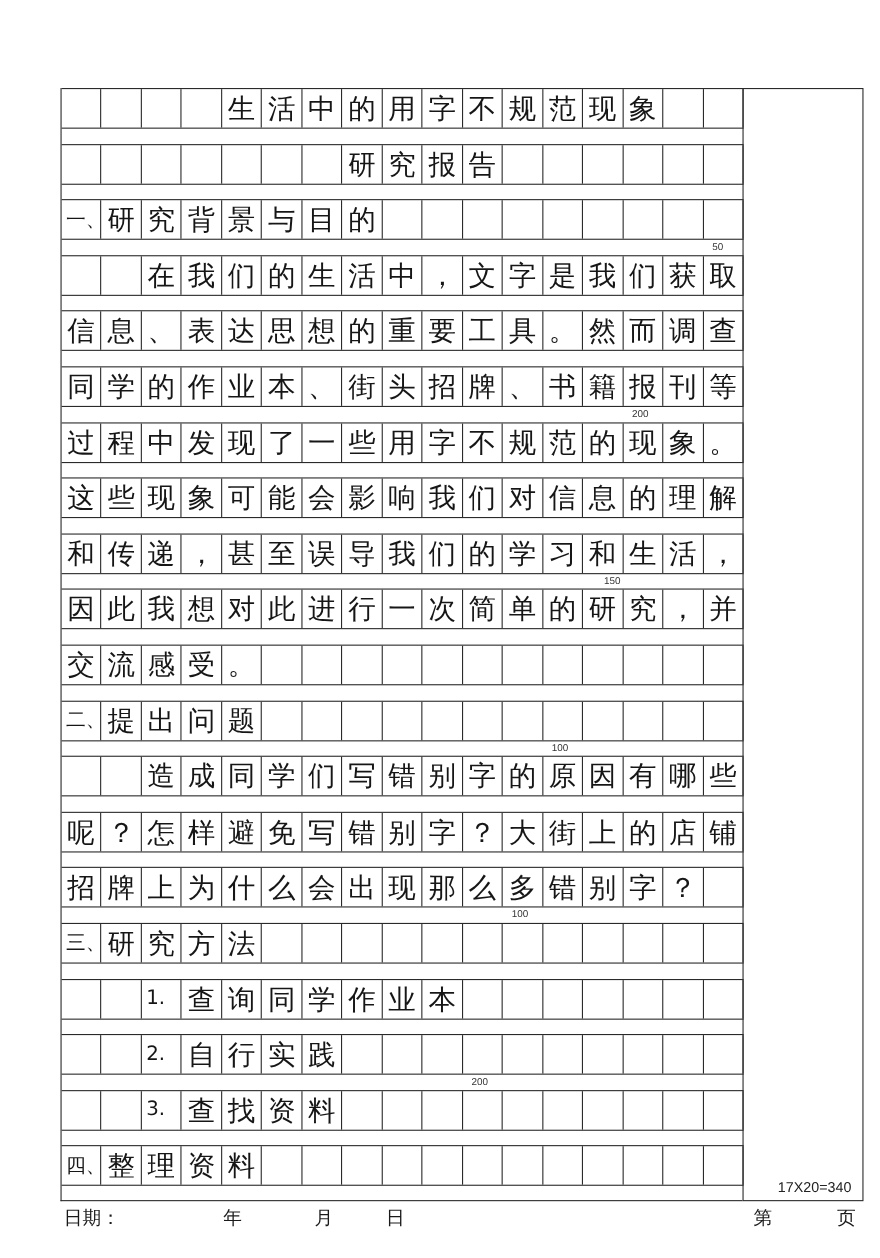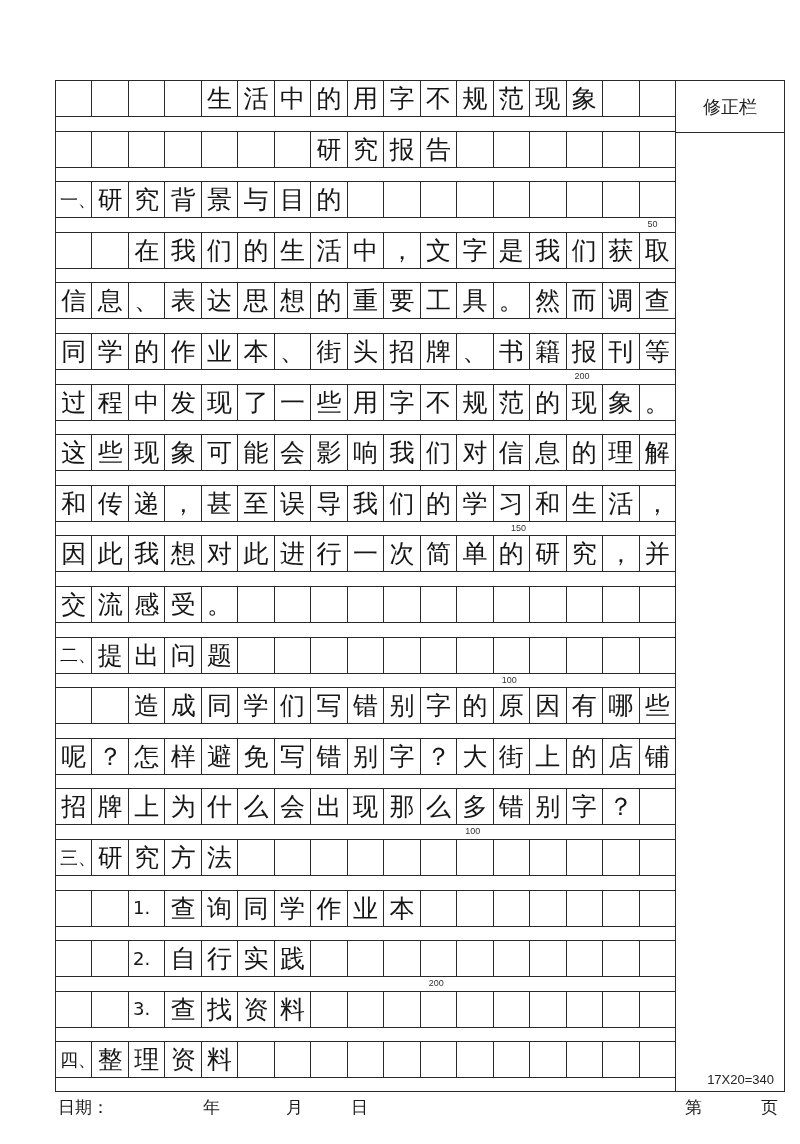--- a/index.html
+++ b/index.html
@@ -424,27 +424,26 @@
         <div class="cell hand" style="width: 36.4706px;"></div>
         <div class="cell hand" style="width: 36.4706px;"></div>
         <div class="cell hand" style="width: 36.4706px;"></div>
         <div class="cell hand" style="width: 36.4706px;"></div>
         <div class="cell hand" style="width: 36.4706px;"></div>
         <div class="cell hand" style="width: 36.4706px;"></div>
         <div class="cell hand" style="width: 36.4706px;"></div>
       </div>
       <div class="marker" style="top: 139.2px; left: 591.529px;">50</div>
       <div class="marker" style="top: 291px; left: 518.588px;">200</div>
-      <div class="marker" style="top: 442.8px; left: 455px;">150</div>
+      <div class="marker" style="top: 442.8px; left: 493px;">150</div>
       <div class="marker" style="top: 594.6px; left: 445.647px;">100</div>
       <div class="marker" style="top: 746.4px; left: 409.176px;">100</div>
       <div class="marker" style="top: 898.2px; left: 372.706px;">200</div>
     </div>
   <div class="corr">
-    <div class="corr-head">修正栏</div>
     <div class="corr-count">17X20=340</div>
   </div>
 </div>
 
 <div class="footer">
   <span style="left:0px">日期：</span>
   <span style="left:145px">年</span>
   <span style="left:228px">月</span>
   <span style="left:293px">日</span>
   <span style="left:627px">第</span>

